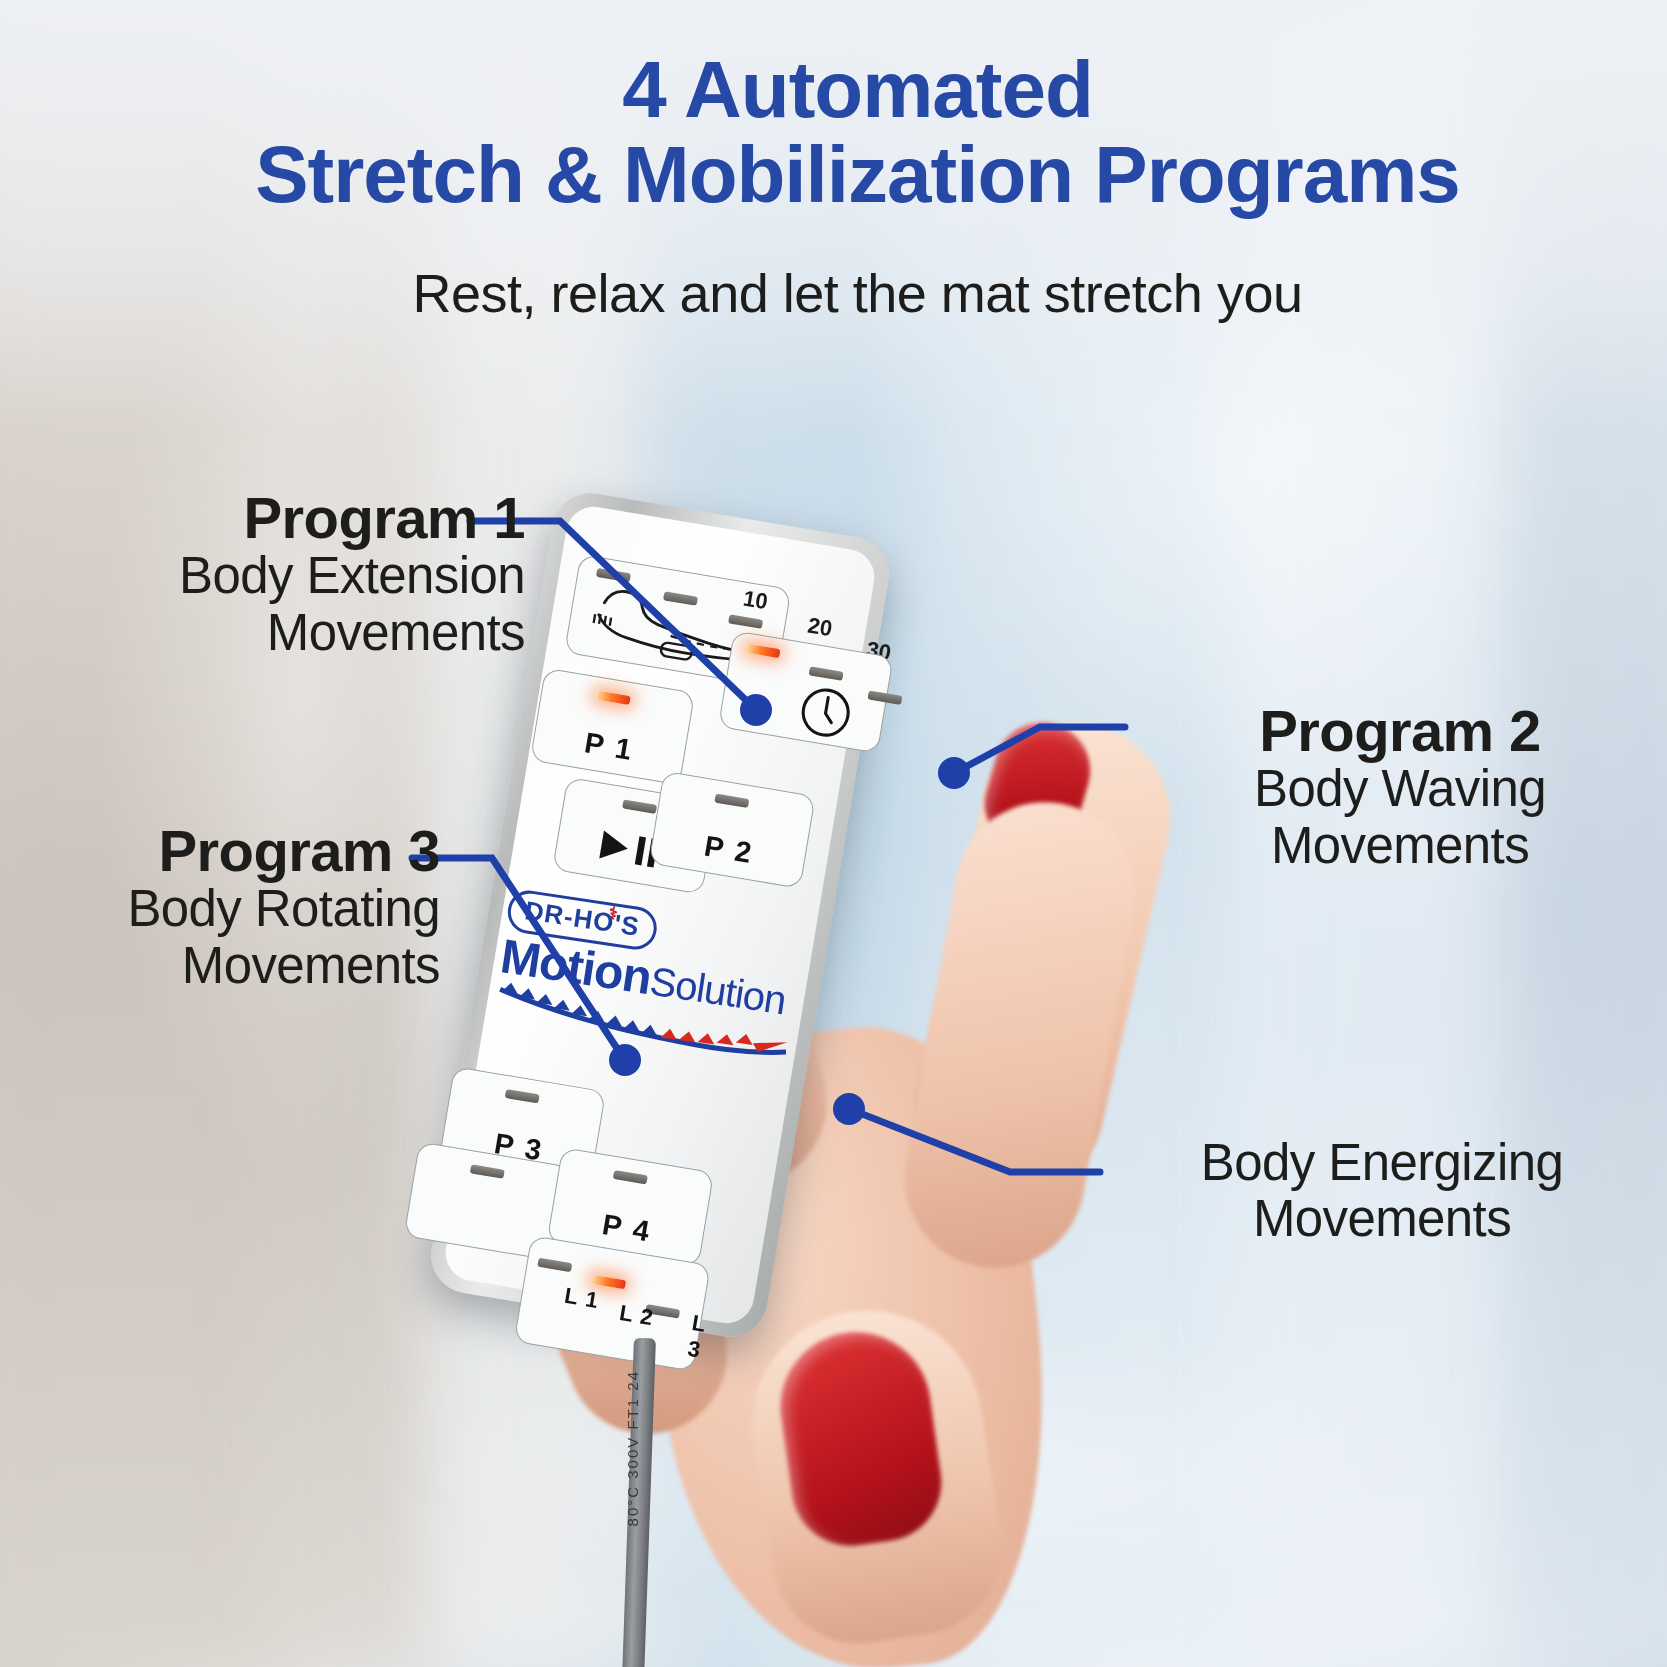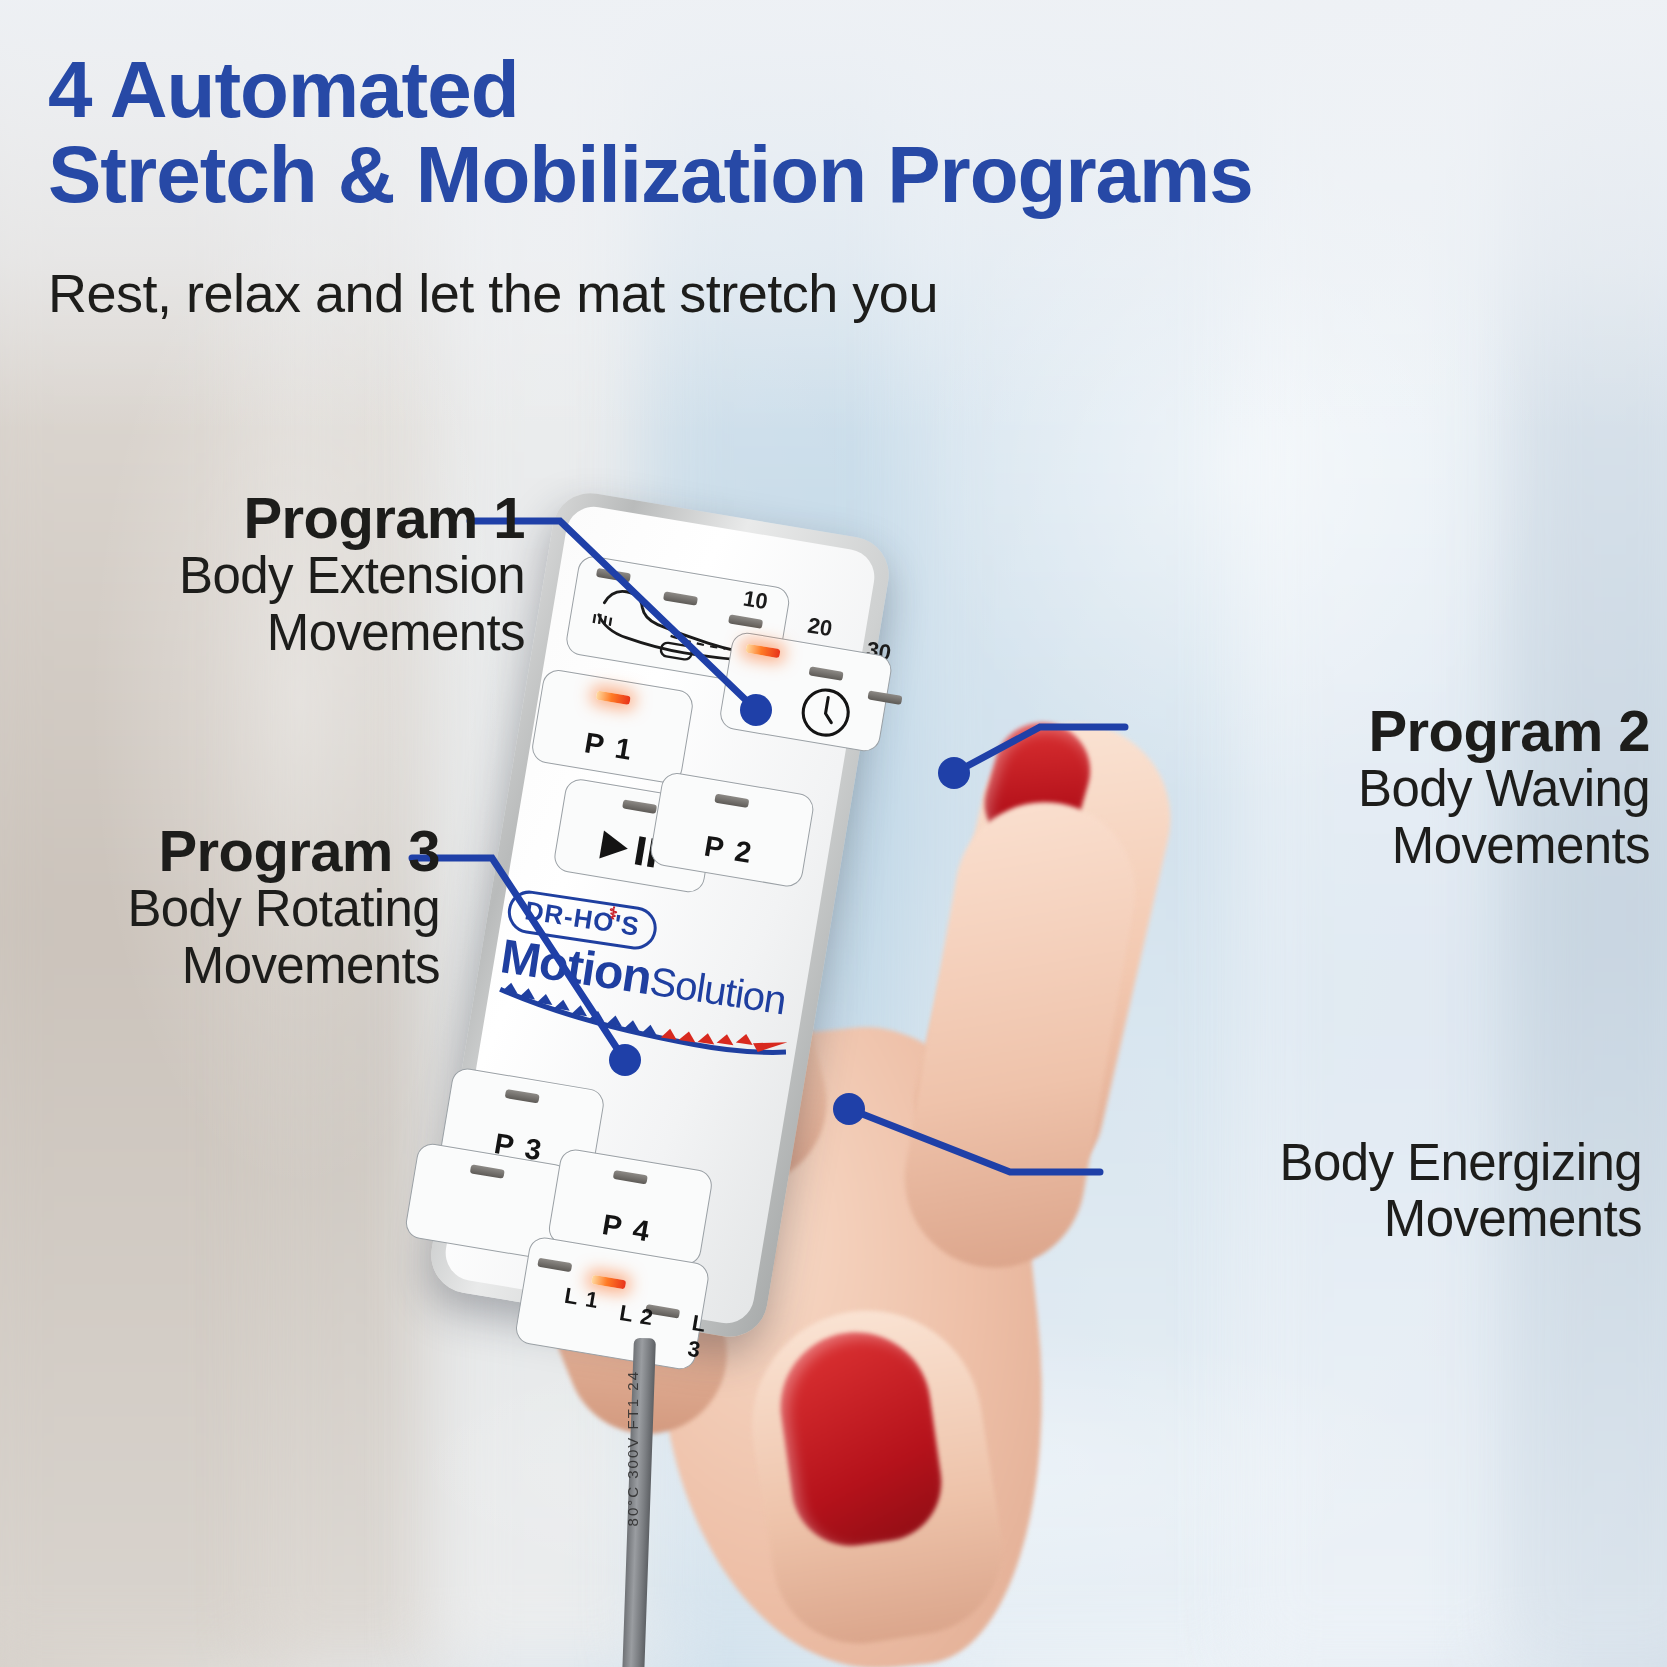--- a/index.html
+++ b/index.html
@@ -21,31 +21,31 @@
   .bg-c6{left:1240px;width:300px;background:linear-gradient(180deg,#f3f7fa,#dfe9f2 60%,#eef3f8);opacity:.85;}
   .bg-c7{left:1500px;width:220px;background:linear-gradient(180deg,#e2e9f0,#c6d4e0 55%,#dde6ee);opacity:.9;}
   .bg-haze{position:absolute;inset:0;background:
     radial-gradient(closest-side at 18% 42%, rgba(255,255,255,.38), rgba(255,255,255,0) 70%),
     radial-gradient(closest-side at 74% 28%, rgba(255,255,255,.5), rgba(255,255,255,0) 72%),
     radial-gradient(closest-side at 56% 88%, rgba(255,255,255,.34), rgba(255,255,255,0) 72%);}
   .bg-topwash{position:absolute;left:0;right:0;top:0;height:430px;
     background:linear-gradient(180deg,rgba(238,241,245,.97),rgba(238,241,245,.55) 60%,rgba(238,241,245,0));}
 
   
-  .head{position:absolute;left:0;right:0;text-align:left;padding-left:48px;}
+  .head{position:absolute;left:0;right:0;text-align:center;padding-left:48px;}
   #title{top:48px;color:#2749a6;font-weight:700;font-size:80px;line-height:1.06;
     letter-spacing:-1px;white-space:pre-line;font-stretch:condensed;}
   #subtitle{top:262px;color:#1d1d1b;font-size:54px;letter-spacing:-.5px;}
 
   
   .callout{position:absolute;color:#1d1d1b;}
   .callout .cl-title{font-weight:700;font-size:58px;line-height:1.06;letter-spacing:-.6px;}
   .callout .cl-sub{font-size:51px;line-height:1.10;letter-spacing:-.6px;white-space:pre-line;}
   .c-left{text-align:right;}
-  .c-right{text-align:right;}
+  .c-right{text-align:center;}
   #callout-1{left:60px;top:487px;width:465px;}
   #callout-3{left:20px;top:820px;width:420px;}
   #callout-2{left:1150px;top:700px;width:500px;}
   #callout-4{left:1122px;top:1135px;width:520px;}
 
   
   #leaders{position:absolute;inset:0;pointer-events:none;}
 
   
   #photo{position:absolute;left:330px;top:470px;width:880px;height:1200px;}

